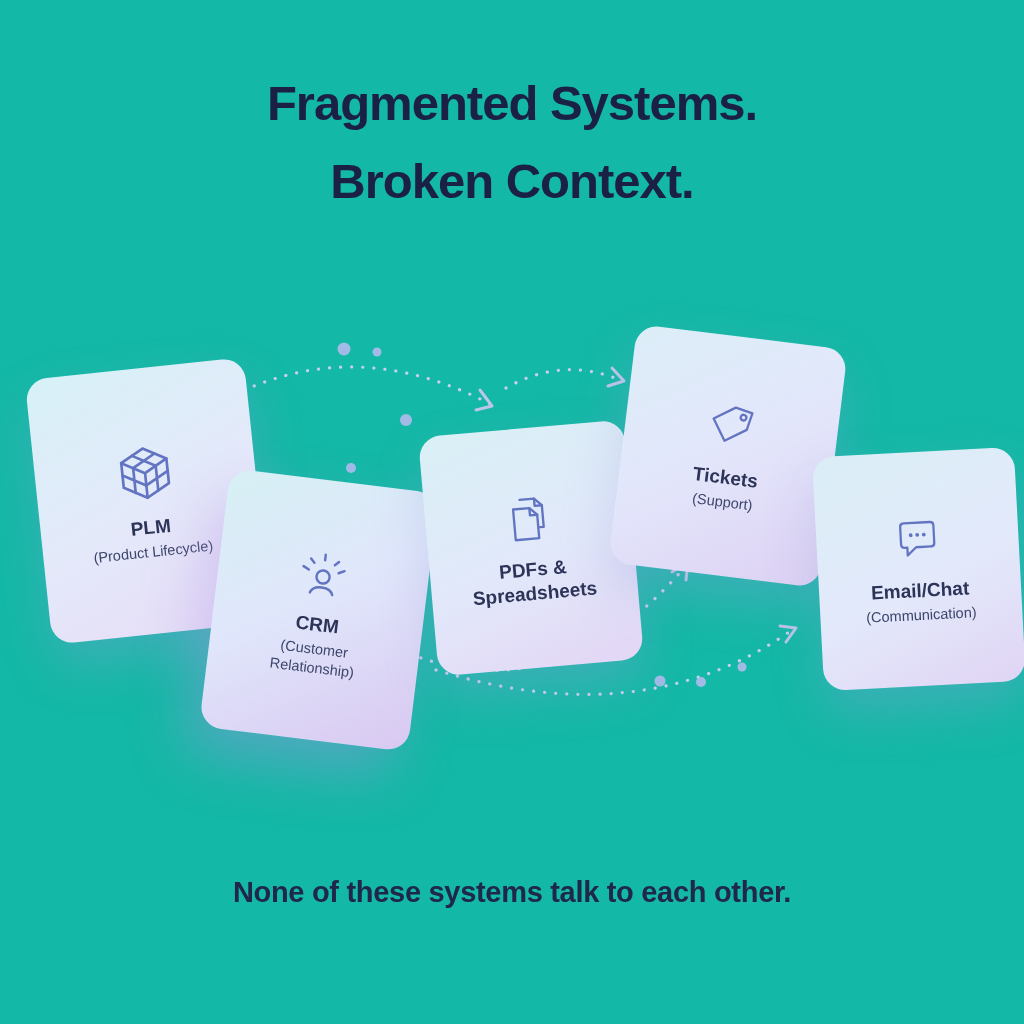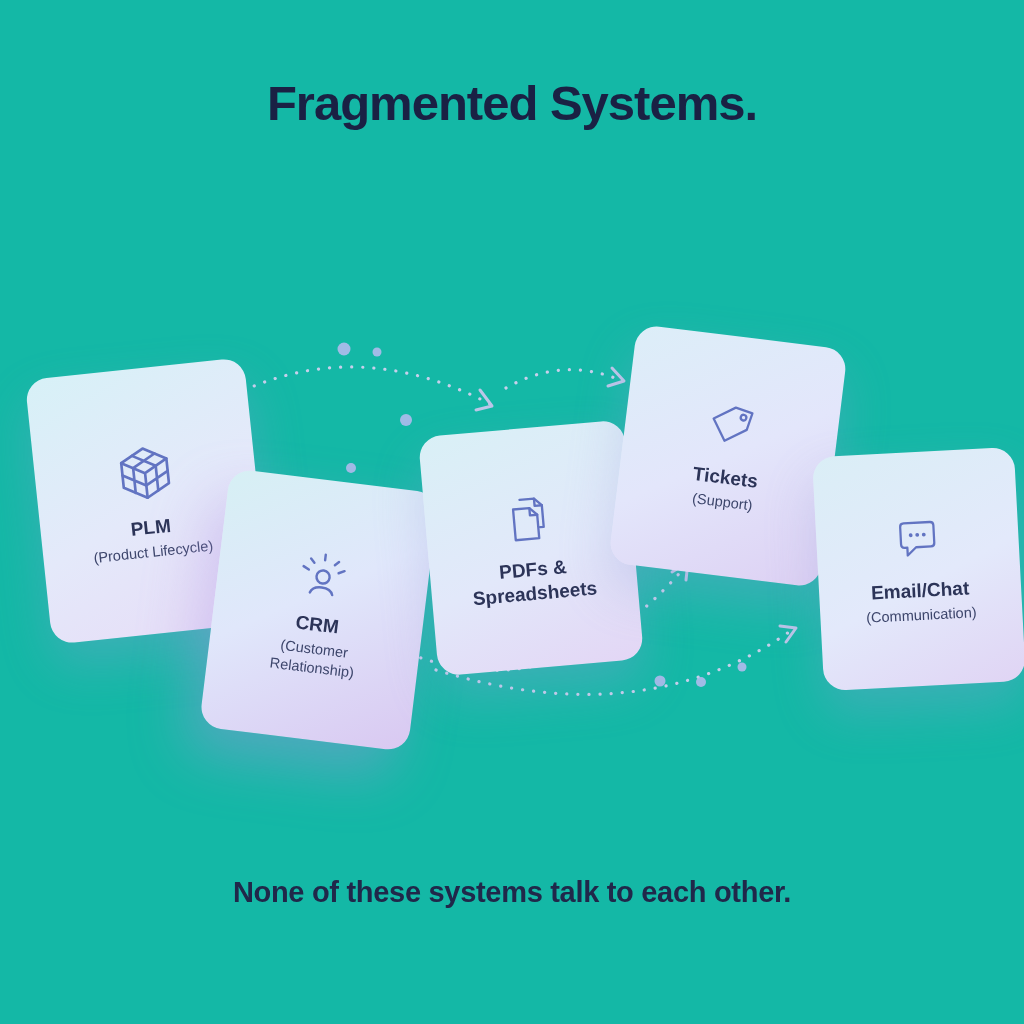--- a/index.html
+++ b/index.html
@@ -38,20 +38,21 @@
   .card-email{left:818px;top:452px;width:174px;height:206px;transform:rotate(-3deg);
             background:linear-gradient(155deg,#daeef6 0%,#e3e9fb 55%,#e0d4f4 100%);}
 </style>
 </head>
 <body>
 
 <div class="canvas">
 
   <div class="title-block">
     <div class="title-line">Fragmented Systems.</div>
+    <div class="title-line">Broken Context.</div>
   </div>
 
   <svg class="connectors" width="1024" height="1024" viewBox="0 0 1024 1024">
     <g fill="none" stroke="#c7d0ec" stroke-width="3.2" stroke-linecap="round" stroke-dasharray="0.1 11">
       <path d="M224 400 Q352 332 490 404"></path>
       <path d="M506 388 Q562 356 620 380"></path>
       <path d="M400 650 Q556 716 684 568"></path>
       <path d="M436 670 Q644 734 792 630"></path>
     </g>
     <g fill="none" stroke="#bcc6e8" stroke-width="3" stroke-linecap="round" stroke-linejoin="round">

